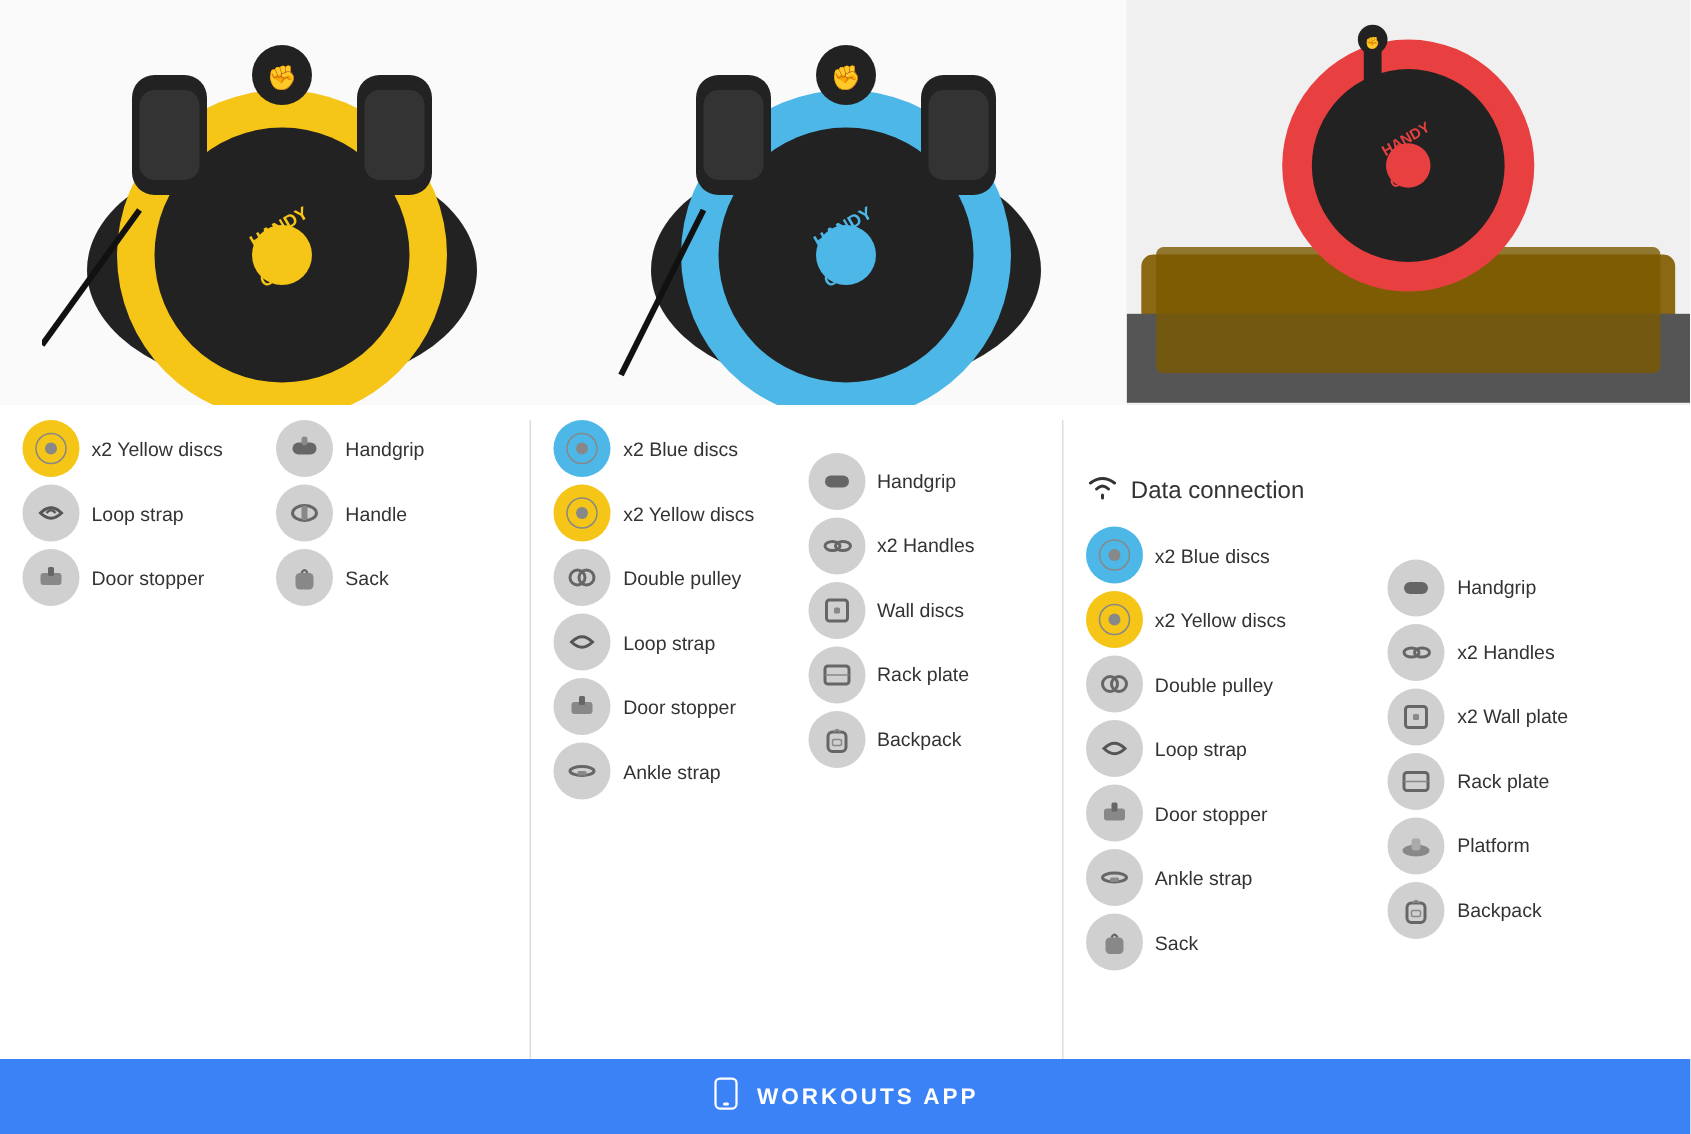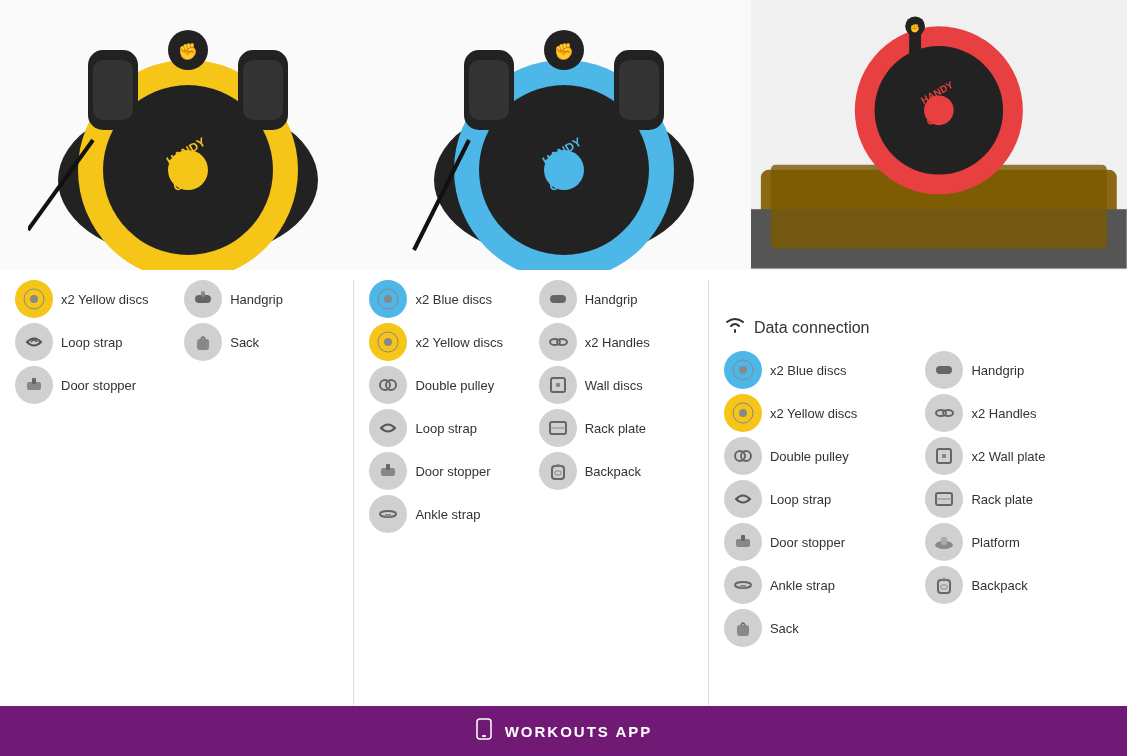--- a/index.html
+++ b/index.html
@@ -52,21 +52,21 @@
     .icon-blue { background: #4db8e8; }
     .icon-red { background: #e84040; }
     .icon-gray { background: #d0d0d0; }
 
     .bottom-bar {
       position: absolute;
       bottom: 0;
       left: 0;
       width: 100%;
       height: 50px;
-      background: #701a75;
+      background: #3b82f6;
       display: flex;
       align-items: center;
       justify-content: center;
       gap: 12px;
     }
 
     .bottom-bar-text {
       color: #fff;
       font-size: 15px;
       font-weight: 600;
@@ -118,20 +118,21 @@
     }
 
     .product-cell.third {
       background: #f0f0f0;
     }
 
     .items-col {
       display: flex;
       flex-direction: column;
       gap: 5px;
+      justify-content: center;
     }
 
     .two-col-items {
       display: grid;
       grid-template-columns: 1fr 1fr;
       gap: 5px 15px;
     }
   </style>
 </head>
 <body>
@@ -247,20 +248,29 @@
             <svg width="22" height="22" viewBox="0 0 22 22">
                 <rect x="3" y="7" width="16" height="8" rx="4" fill="#666"></rect>
                 <rect x="9" y="3" width="4" height="6" rx="2" fill="#888"></rect>
               </svg>
           </div>
           <span class="item-label">Handgrip</span>
         </div>
         <div class="item-row">
           <div class="item-icon icon-gray">
             <svg width="22" height="22" viewBox="0 0 22 22">
+                <ellipse cx="11" cy="11" rx="8" ry="5" fill="none" stroke="#666" stroke-width="2"></ellipse>
+                <rect x="9" y="6" width="4" height="10" rx="2" fill="#888"></rect>
+              </svg>
+          </div>
+          <span class="item-label">Handle</span>
+        </div>
+        <div class="item-row">
+          <div class="item-icon icon-gray">
+            <svg width="22" height="22" viewBox="0 0 22 22">
                 <rect x="5" y="8" width="12" height="11" rx="3" fill="#888"></rect>
                 <path d="M9 8 Q11 4 13 8" fill="none" stroke="#666" stroke-width="1.5"></path>
               </svg>
           </div>
           <span class="item-label">Sack</span>
         </div>
       </div>
     </div>
   </div>
 

